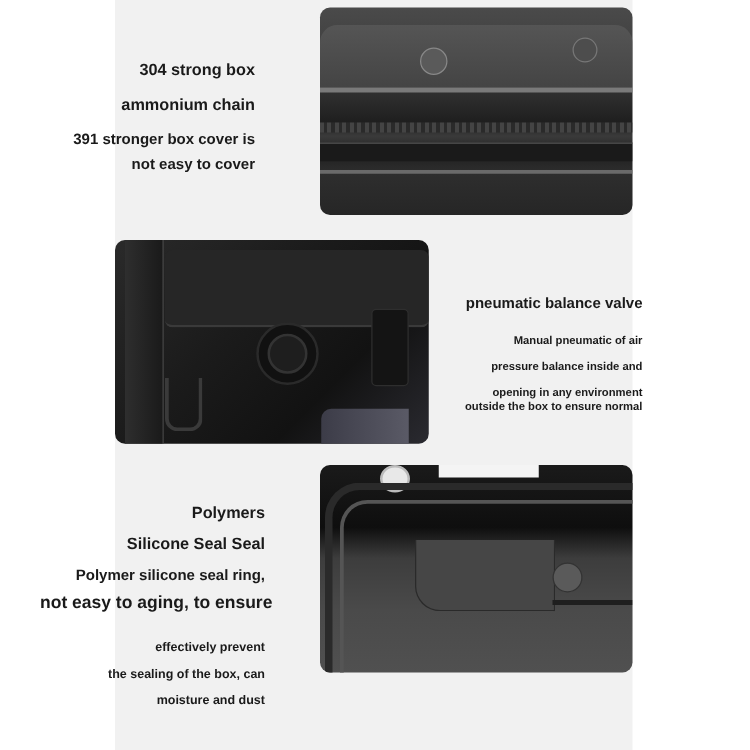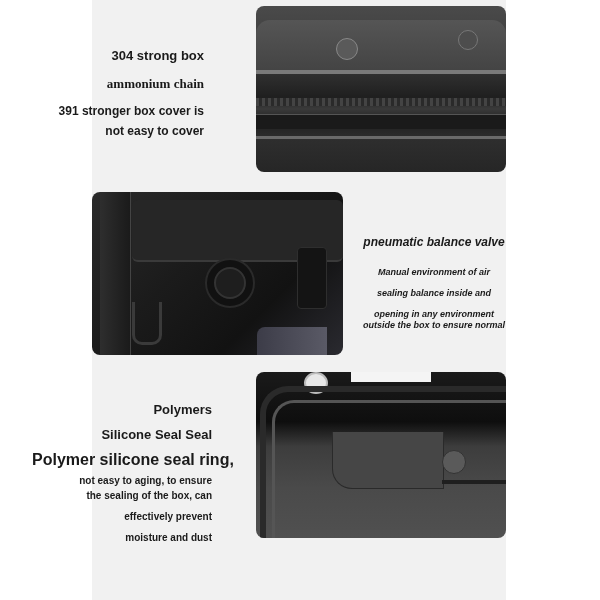--- a/index.html
+++ b/index.html
@@ -33,21 +33,21 @@
     .text-block {
       position: absolute;
       color: #1a1a1a;
       font-weight: bold;
     }
     .text-block .line {
       display: block;
       white-space: nowrap;
     }
     .right-align { text-align: right; }
-    .left-align { text-align: center; font-style: italic; }
+    .left-align { text-align: right; }
 
     
     #photo1 {
       left: 256px; top: 6px; width: 250px; height: 166px;
       background: linear-gradient(180deg, #4a4a4a 0%, #3c3c3c 30%, #2b2b2b 45%, #1f1f1f 55%, #3a3a3a 62%, #202020 70%, #2e2e2e 80%, #262626 100%);
     }
     
     #photo2 {
       left: 92px; top: 192px; width: 251px; height: 163px;
       background: linear-gradient(135deg, #2a2a2a 0%, #1b1b1b 40%, #121212 70%, #2a2a30 100%);
@@ -60,21 +60,21 @@
     .shape { position: absolute; }
   </style>
 </head>
 <body>
 
 <div class="canvas">
   <div class="panel"></div>
 
   <div class="text-block right-align" style="right:364px; top:48px; width:170px;">
     <span class="line" style="font-size:13px; line-height:16px; margin-bottom:12px;">304 strong box</span>
-    <span class="line" style="font-size:13px; line-height:16px; margin-bottom:12px;font-family:Liberation Serif, serif;">ammonium chain</span>
+    <span class="line" style="font-size:13px; line-height:16px; margin-bottom:12px;">ammonium chain</span>
     <span class="line" style="font-size:12px; line-height:15px; margin-bottom:5px;">391 stronger box cover is</span>
     <span class="line" style="font-size:12px; line-height:15px;">not easy to cover</span>
   </div>
 
   <div class="photo" id="photo1">
     <div class="shape" style="left:0; top:14px; width:250px; height:50px; background:linear-gradient(180deg,#555 0%,#444 100%); border-radius:14px 14px 0 0;"></div>
     <div class="shape" style="left:0; top:64px; width:250px; height:4px; background:#7a7a7a;"></div>
     <div class="shape" style="left:80px; top:32px; width:20px; height:20px; border-radius:50%; background:#5a5a5a; border:1px solid #888;"></div>
     <div class="shape" style="left:202px; top:24px; width:18px; height:18px; border-radius:50%; background:#4d4d4d; border:1px solid #777;"></div>
     <div class="shape" style="left:0; top:92px; width:250px; height:8px; background:repeating-linear-gradient(90deg,#444 0 3px,#2a2a2a 3px 6px);"></div>
@@ -87,33 +87,33 @@
     <div class="shape" style="left:40px; top:8px; width:211px; height:60px; background:#262626; border-radius:6px; border-bottom:2px solid #3a3a3a;"></div>
     <div class="shape" style="left:113px; top:66px; width:46px; height:46px; border-radius:50%; background:#111; border:2px solid #2a2a2a;"></div>
     <div class="shape" style="left:122px; top:75px; width:28px; height:28px; border-radius:50%; background:#1e1e1e; border:2px solid #333;"></div>
     <div class="shape" style="left:40px; top:110px; width:24px; height:40px; border:3px solid #3a3a3a; border-top:none; border-radius:0 0 10px 10px;"></div>
     <div class="shape" style="left:205px; top:55px; width:28px; height:60px; background:#141414; border:1px solid #2e2e2e; border-radius:4px;"></div>
     <div class="shape" style="left:165px; top:135px; width:70px; height:28px; background:linear-gradient(90deg,#3c3c48,#5a5a66); border-radius:8px 0 0 0;"></div>
   </div>
 
   <div class="text-block left-align" style="left:354px; top:235px; width:160px;">
     <span class="line" style="font-size:12px; line-height:15px; margin-bottom:17px;">pneumatic balance valve</span>
-    <span class="line" style="font-size:9px; line-height:11px; margin-bottom:10px;">Manual environment of air</span>
-    <span class="line" style="font-size:9px; line-height:11px; margin-bottom:10px;">sealing balance inside and</span>
+    <span class="line" style="font-size:9px; line-height:11px; margin-bottom:10px;">Manual pneumatic of air</span>
+    <span class="line" style="font-size:9px; line-height:11px; margin-bottom:10px;">pressure balance inside and</span>
     <span class="line" style="font-size:9px; line-height:11px;">opening in any environment</span>
     <span class="line" style="font-size:9px; line-height:11px; margin-bottom:10px;">outside the box to ensure normal</span>
   </div>
 
   <div class="text-block right-align" style="right:356px; top:402px; width:180px;">
     <span class="line" style="font-size:13px; line-height:16px; margin-bottom:9px;">Polymers</span>
     <span class="line" style="font-size:13px; line-height:16px; margin-bottom:11px;">Silicone Seal Seal</span>
-    <span class="line" style="font-size:16px; line-height:12px; margin-bottom:9px;">Polymer silicone seal ring,</span>
-    <span class="line" style="font-size:10px; line-height:12px; margin-bottom:3px;">not easy to aging, to ensure</span>
+    <span class="line" style="font-size:12px; line-height:12px; margin-bottom:9px;">Polymer silicone seal ring,</span>
+    <span class="line" style="font-size:14px; line-height:12px; margin-bottom:26px;">not easy to aging, to ensure</span>
+    <span class="line" style="font-size:10px; line-height:12px; margin-bottom:9px;">effectively prevent</span>
     <span class="line" style="font-size:10px; line-height:12px; margin-bottom:9px;">the sealing of the box, can</span>
-    <span class="line" style="font-size:10px; line-height:12px; margin-bottom:9px;">effectively prevent</span>
     <span class="line" style="font-size:10px; line-height:12px;text-align:right;">moisture and dust</span>
   </div>
 
   <div class="photo" id="photo3">
     <div class="shape" style="left:95px; top:0; width:80px; height:10px; background:#f4f4f4;"></div>
     <div class="shape" style="left:48px; top:0; width:20px; height:18px; border-radius:50%; background:#e8e8e8; border:2px solid #bbb;"></div>
     <div class="shape" style="left:4px; top:14px; width:260px; height:170px; border:6px solid #2a2a2a; border-radius:28px 0 0 0; border-right:none; border-bottom:none;"></div>
     <div class="shape" style="left:16px; top:28px; width:250px; height:160px; border:3px solid #555; border-radius:22px 0 0 0; border-right:none; border-bottom:none;"></div>
     <div class="shape" style="left:76px; top:60px; width:110px; height:56px; background:#464646; border-radius:0 0 0 20px; border:1px solid #2a2a2a; border-top:none;"></div>
     <div class="shape" style="left:186px; top:78px; width:22px; height:22px; border-radius:50%; background:#5a5a5a; border:1px solid #333;"></div>

